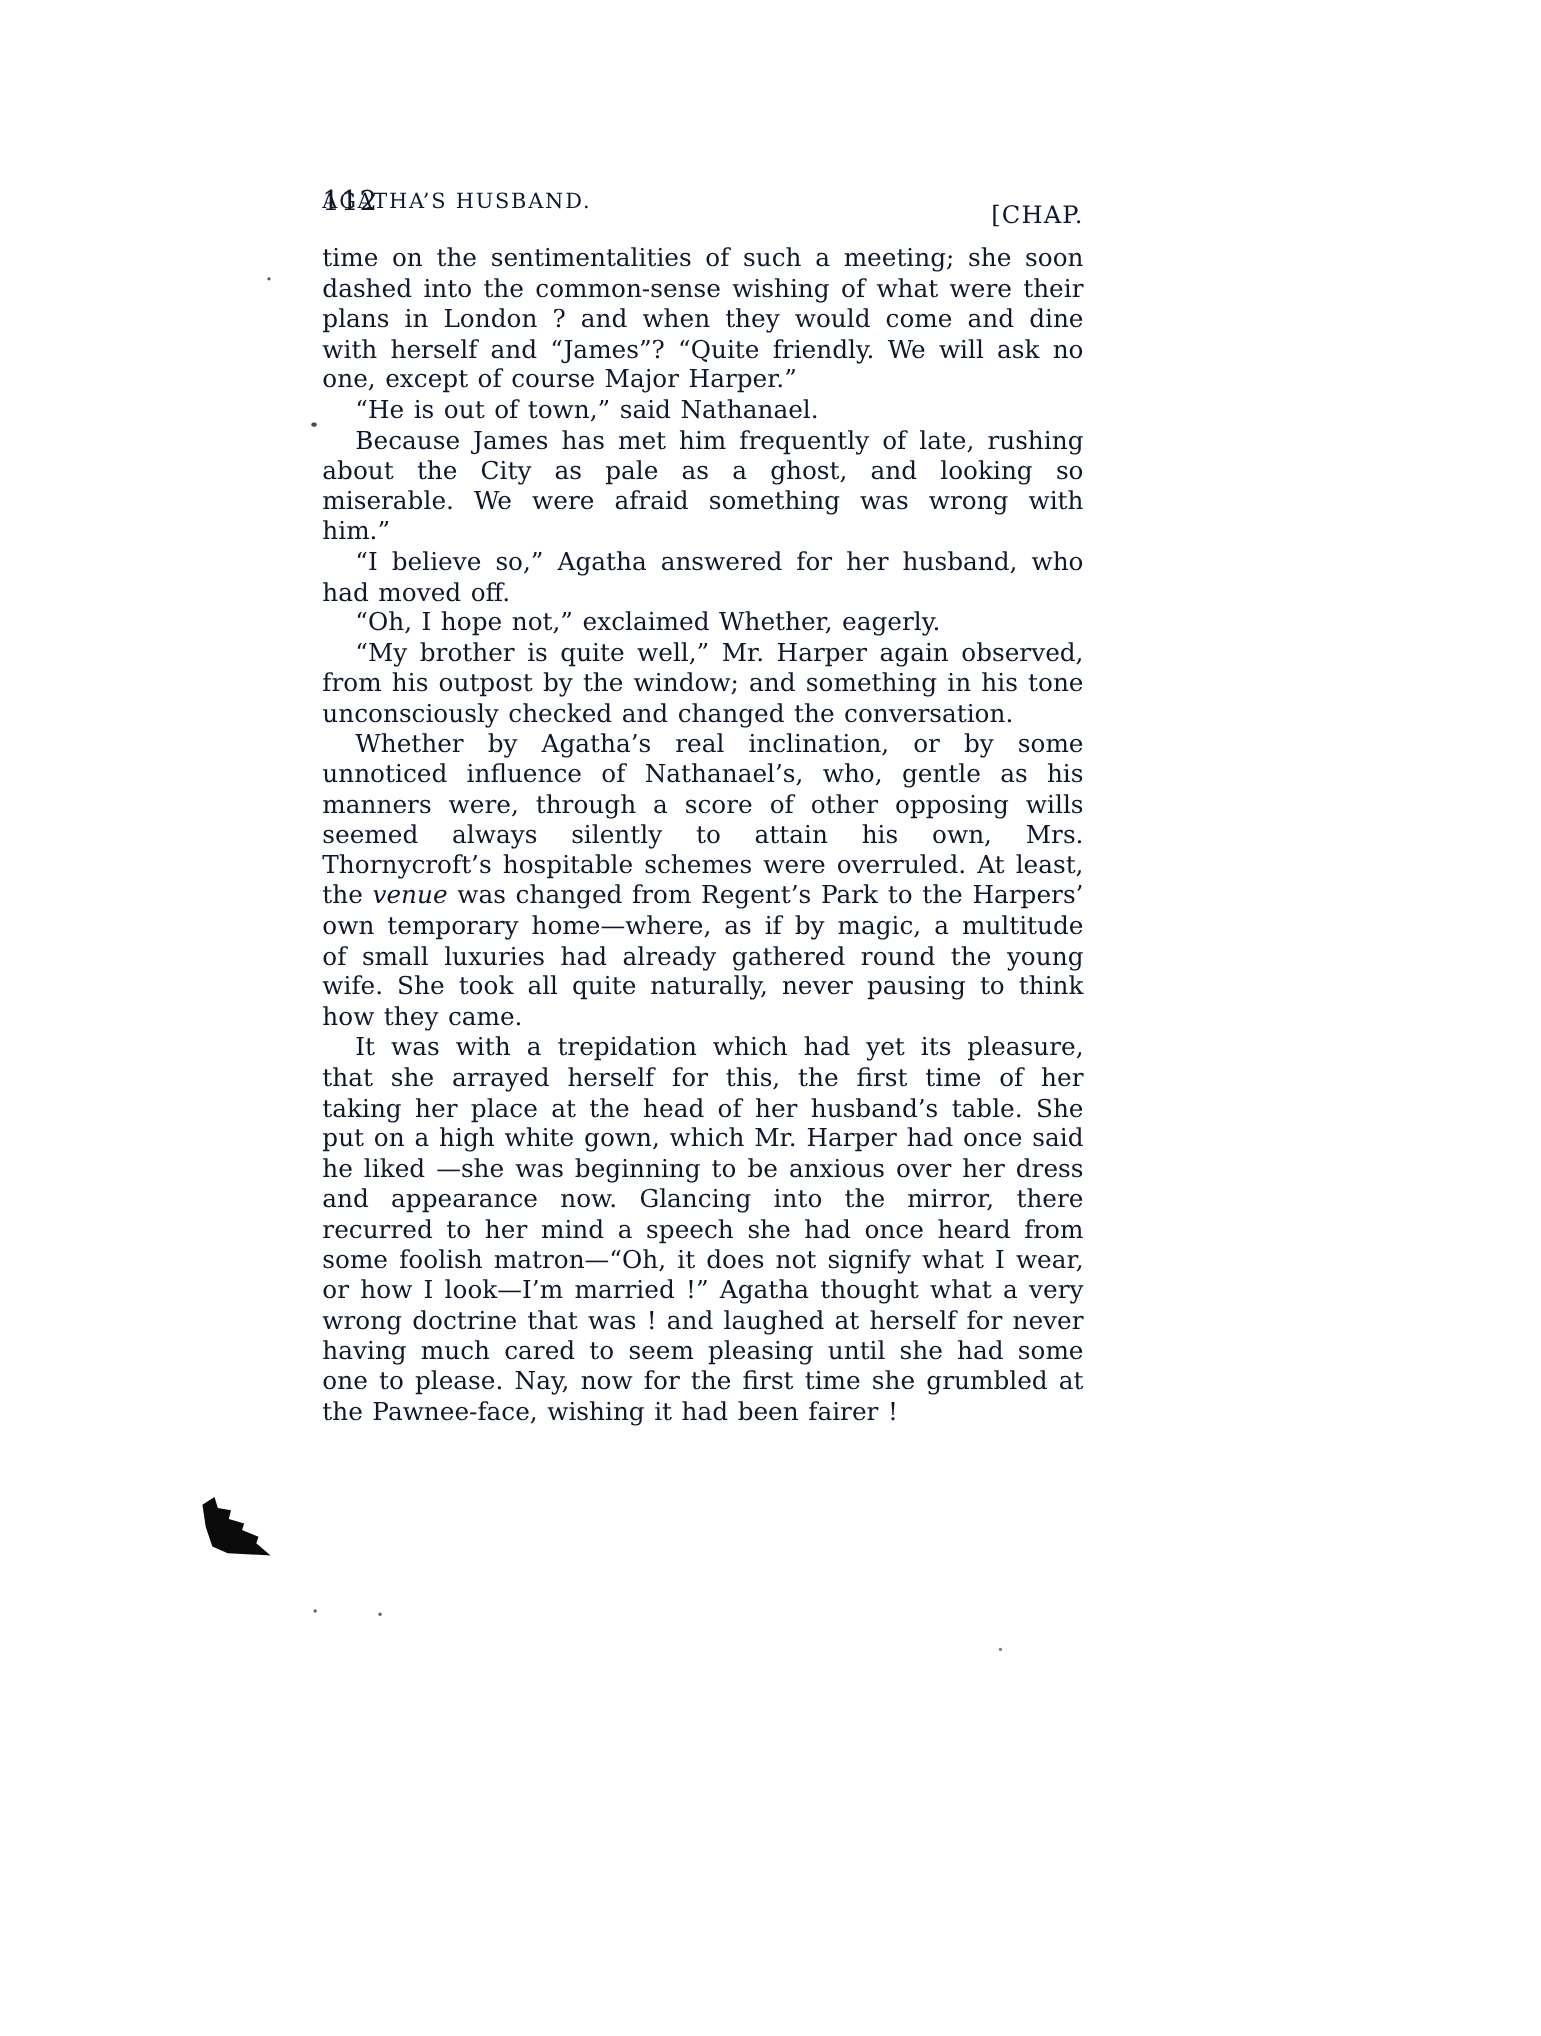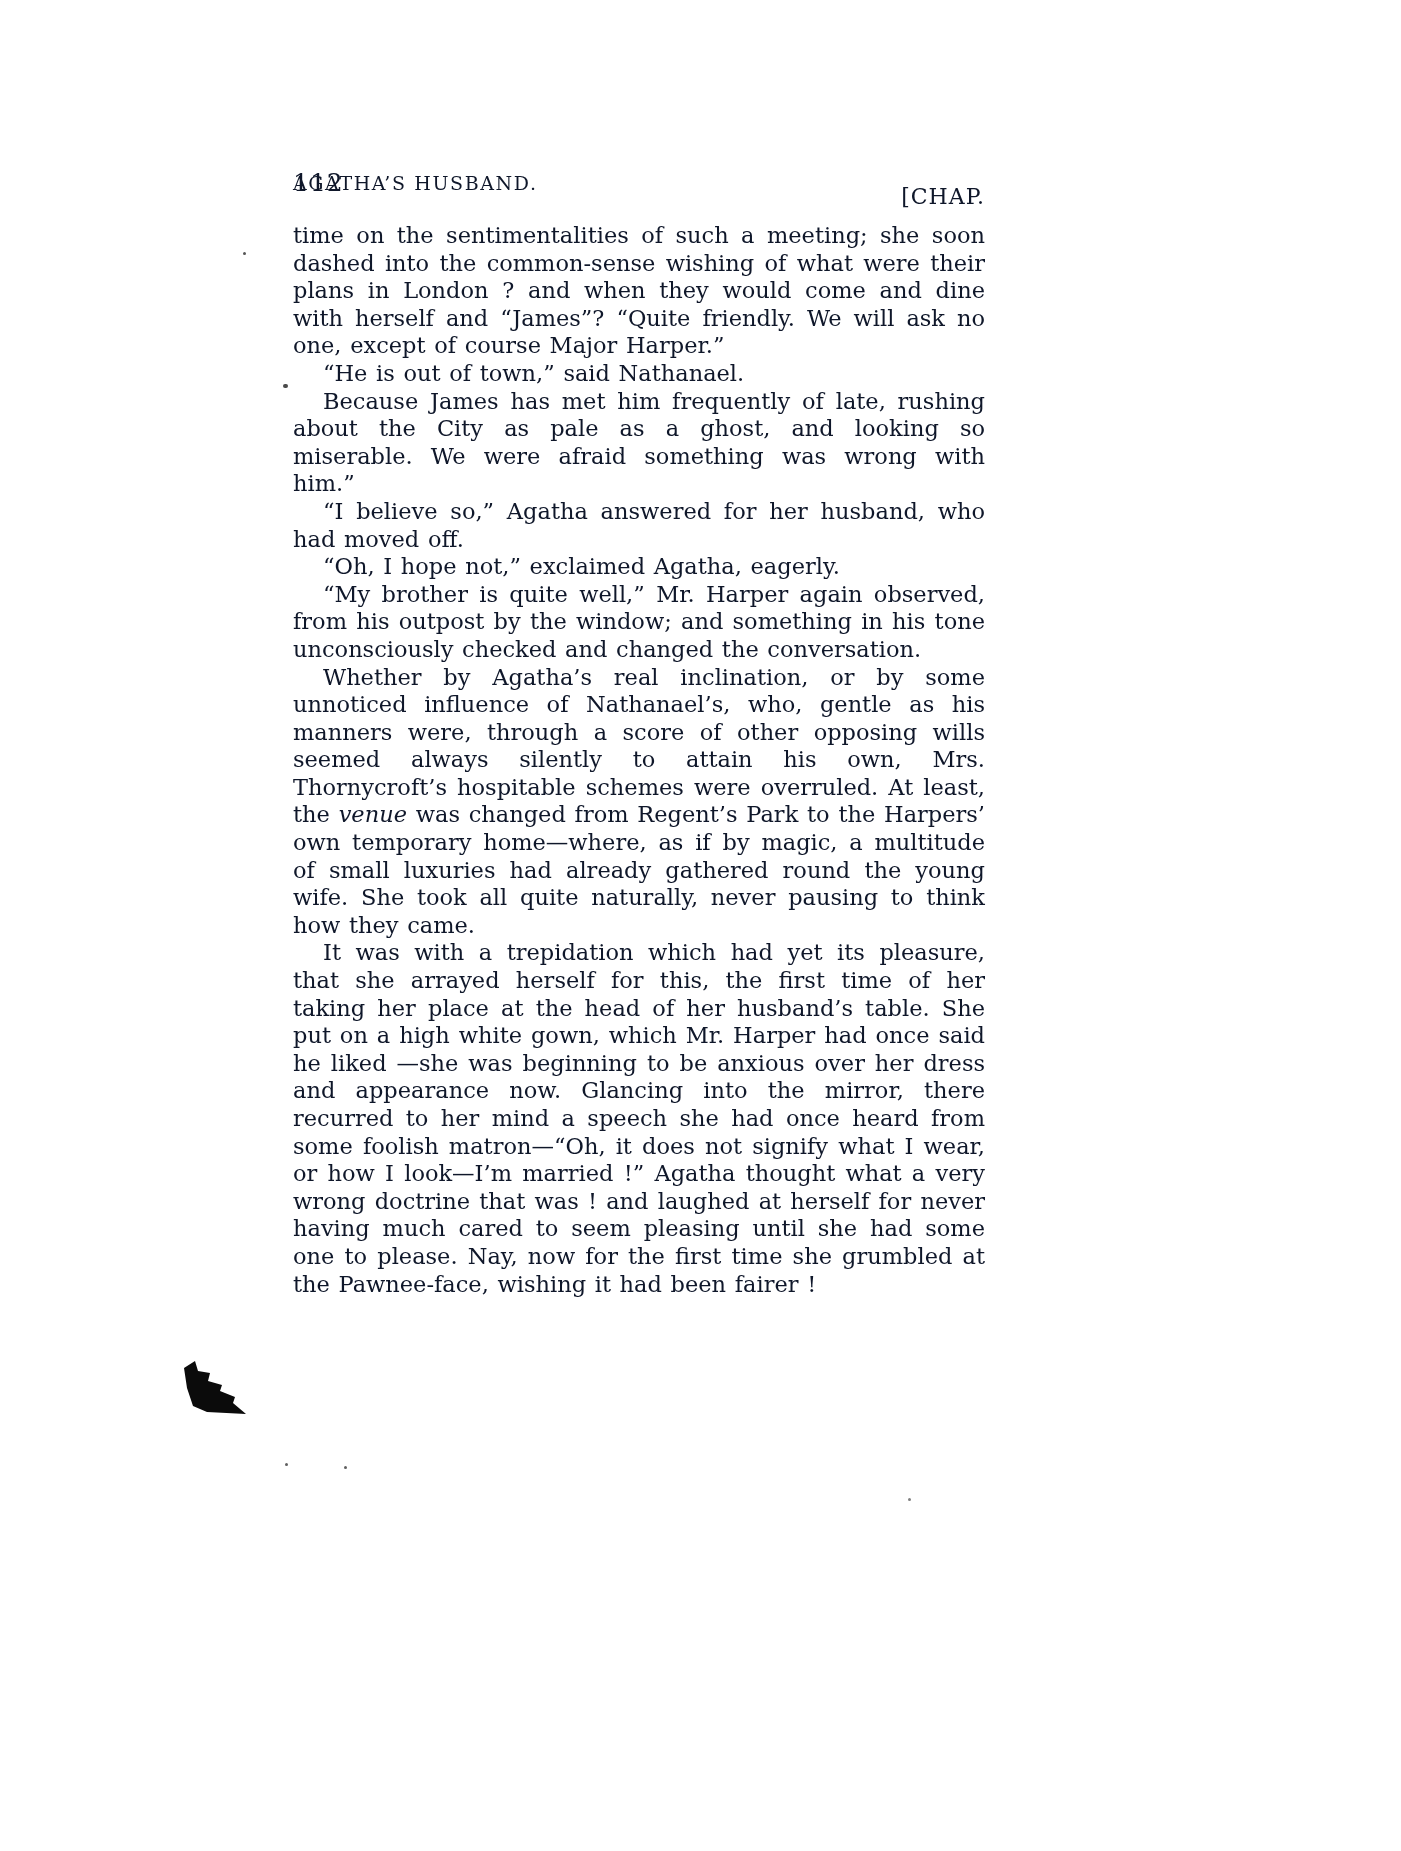--- a/index.html
+++ b/index.html
@@ -94,21 +94,21 @@
       <span class="page-number">112</span>
       <span class="header-title">AGATHA’S HUSBAND.</span>
       <span class="chapter-marker">[CHAP.</span>
     </div>
 
     <div class="body-text">
         <p class=""><span>time on the sentimentalities of such a meeting; she soon dashed into the common-sense wishing of what were their plans in London ? and when they would come and dine with herself and “James”? “Quite friendly. We will ask no one, except of course Major Harper.”</span></p>
         <p class="indent"><span>“He is out of town,” said Nathanael.</span></p>
         <p class="indent"><span>Because James has met him frequently of late, rushing about the City as pale as a ghost, and looking so miserable. We were afraid something was wrong with him.”</span></p>
         <p class="indent"><span>“I believe so,” Agatha answered for her husband, who had moved off.</span></p>
-        <p class="indent"><span>“Oh, I hope not,” exclaimed Agatha, eagerly.</span></p>
+        <p class="indent"><span>“Oh, I hope not,” exclaimed Whether, eagerly.</span></p>
         <p class="indent"><span>“My brother is quite well,” Mr. Harper again observed, from his outpost by the window; and something in his tone unconsciously checked and changed the conversation.</span></p>
         <p class="indent"><span>Whether by Agatha’s real inclination, or by some unnoticed influence of Nathanael’s, who, gentle as his manners were, through a score of other opposing wills seemed always silently to attain his own, Mrs. Thornycroft’s hospitable schemes were overruled. At least, the </span><em>venue</em><span> was changed from Regent’s Park to the Harpers’ own temporary home—where, as if by magic, a multitude of small luxuries had already gathered round the young wife. She took all quite naturally, never pausing to think how they came.</span></p>
         <p class="indent"><span>It was with a trepidation which had yet its pleasure, that she arrayed herself for this, the first time of her taking her place at the head of her husband’s table. She put on a high white gown, which Mr. Harper had once said he liked —she was beginning to be anxious over her dress and appearance now. Glancing into the mirror, there recurred to her mind a speech she had once heard from some foolish matron—“Oh, it does not signify what I wear, or how I look—I’m married !” Agatha thought what a very wrong doctrine that was ! and laughed at herself for never having much cared to seem pleasing until she had some one to please. Nay, now for the first time she grumbled at the Pawnee-face, wishing it had been fairer !</span></p>
       </div>
 
   </div>
 
   <svg class="ink-blot" viewBox="0 0 64 56">
     <polygon points="1,8 12,1 15,11 27,13 25,21 39,25 37,31 52,37 50,43 63,54 24,52 10,46 4,28" fill="#0b0b0b"></polygon>
   </svg>

